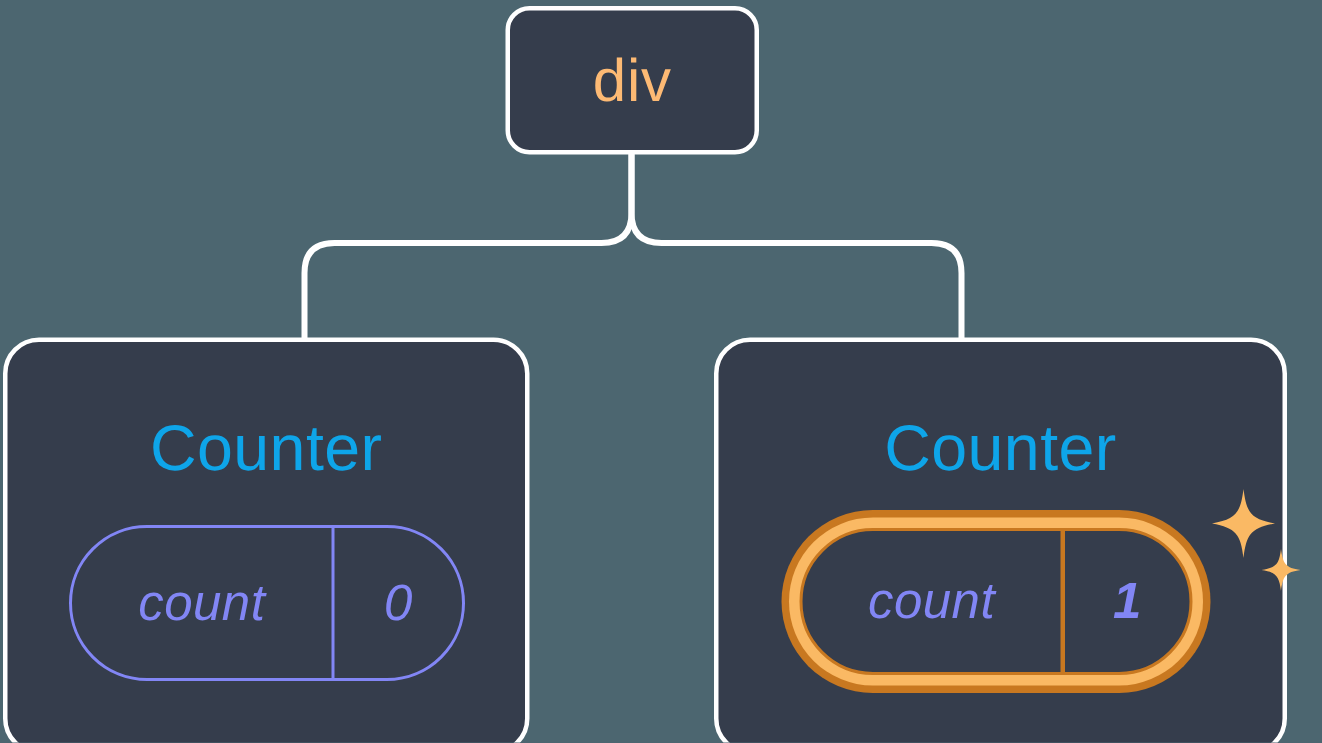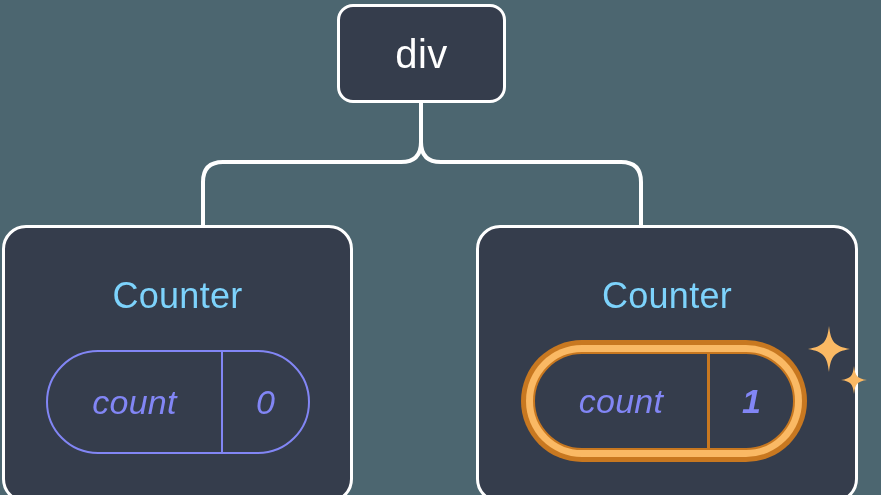--- a/index.html
+++ b/index.html
@@ -43,43 +43,43 @@
     left: 337px;
     top: 4px;
     width: 169px;
     height: 99px;
     border-radius: 16px;
     display: flex;
     align-items: center;
     justify-content: center;
   }
   .node-label-root {
-    color: #ffffff;
+    color: #fdba74;
     font-size: 40px;
     line-height: 1;
     letter-spacing: 0.5px;
   }
 
   .card {
     position: absolute;
     top: 225px;
     height: 278px;
     border-radius: 24px;
   }
   #card-left  { left: 2px;   width: 351px; }
   #card-right { left: 476px; width: 382px; }
 
   .card-title {
     position: absolute;
     top: 50px;
     left: 0;
     right: 0;
     text-align: center;
-    color: #7dd3fc;
-    font-size: 36px;
+    color: #0ea5e9;
+    font-size: 43px;
     line-height: 1;
     letter-spacing: 0.3px;
   }
 
   
   .pill {
     position: absolute;
     box-sizing: border-box;
     display: flex;
     align-items: stretch;

